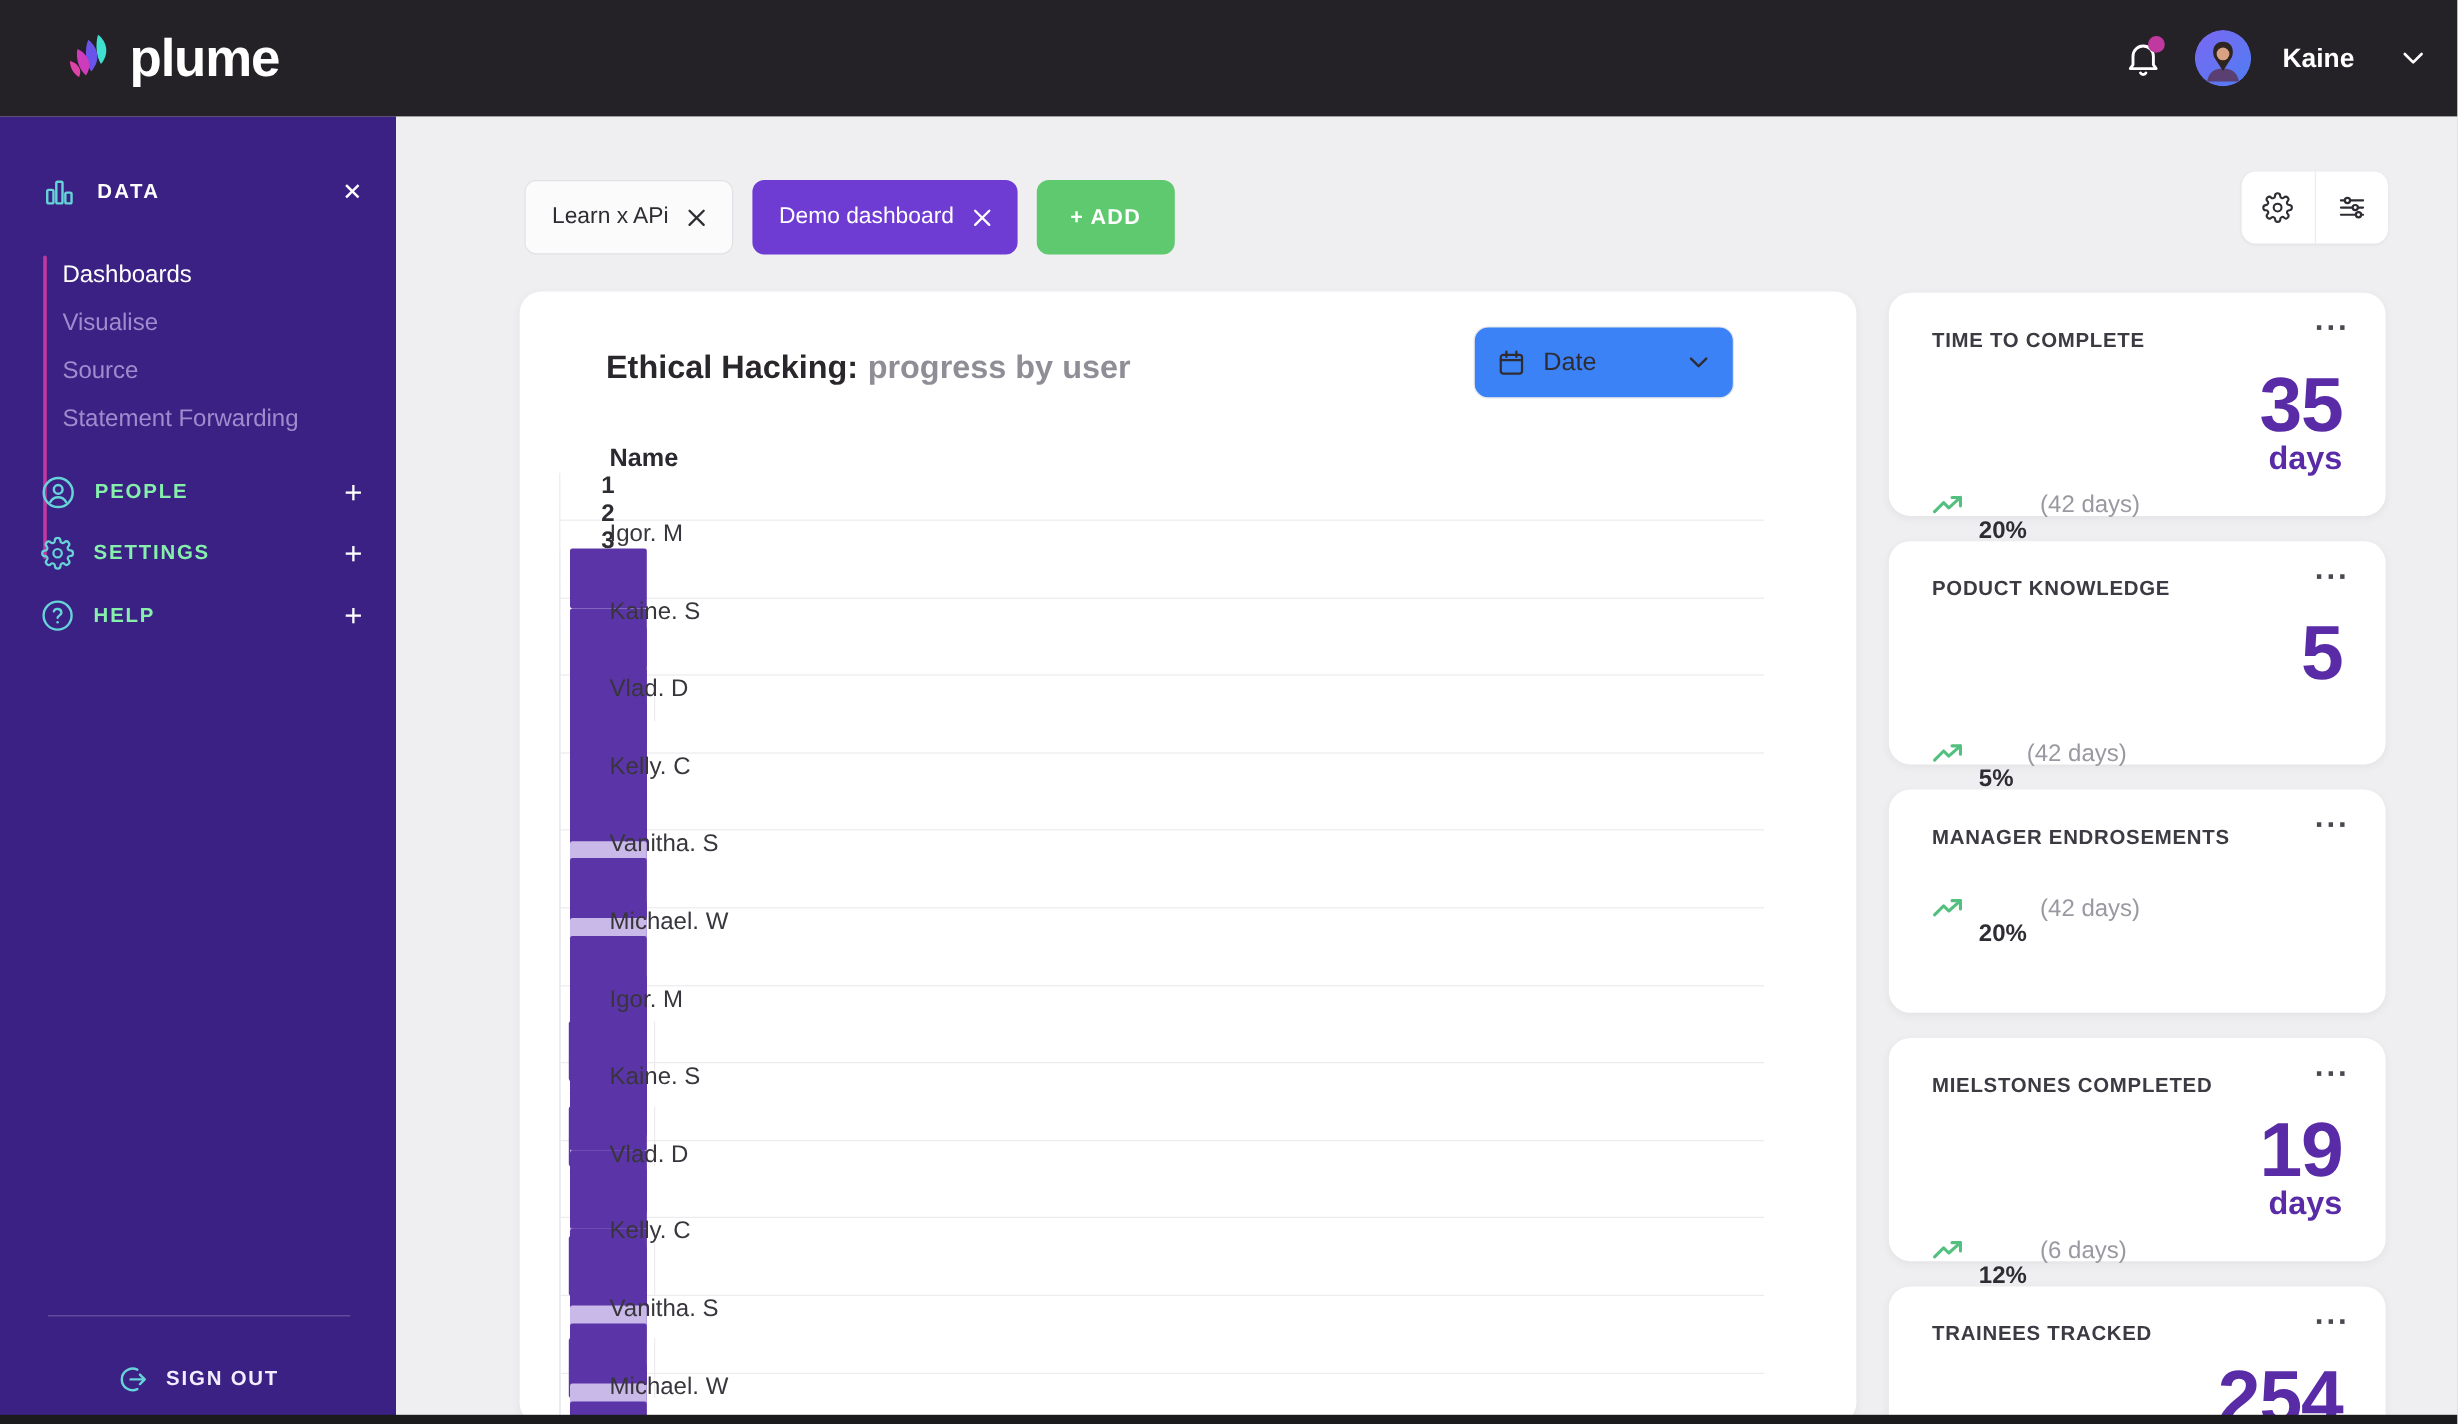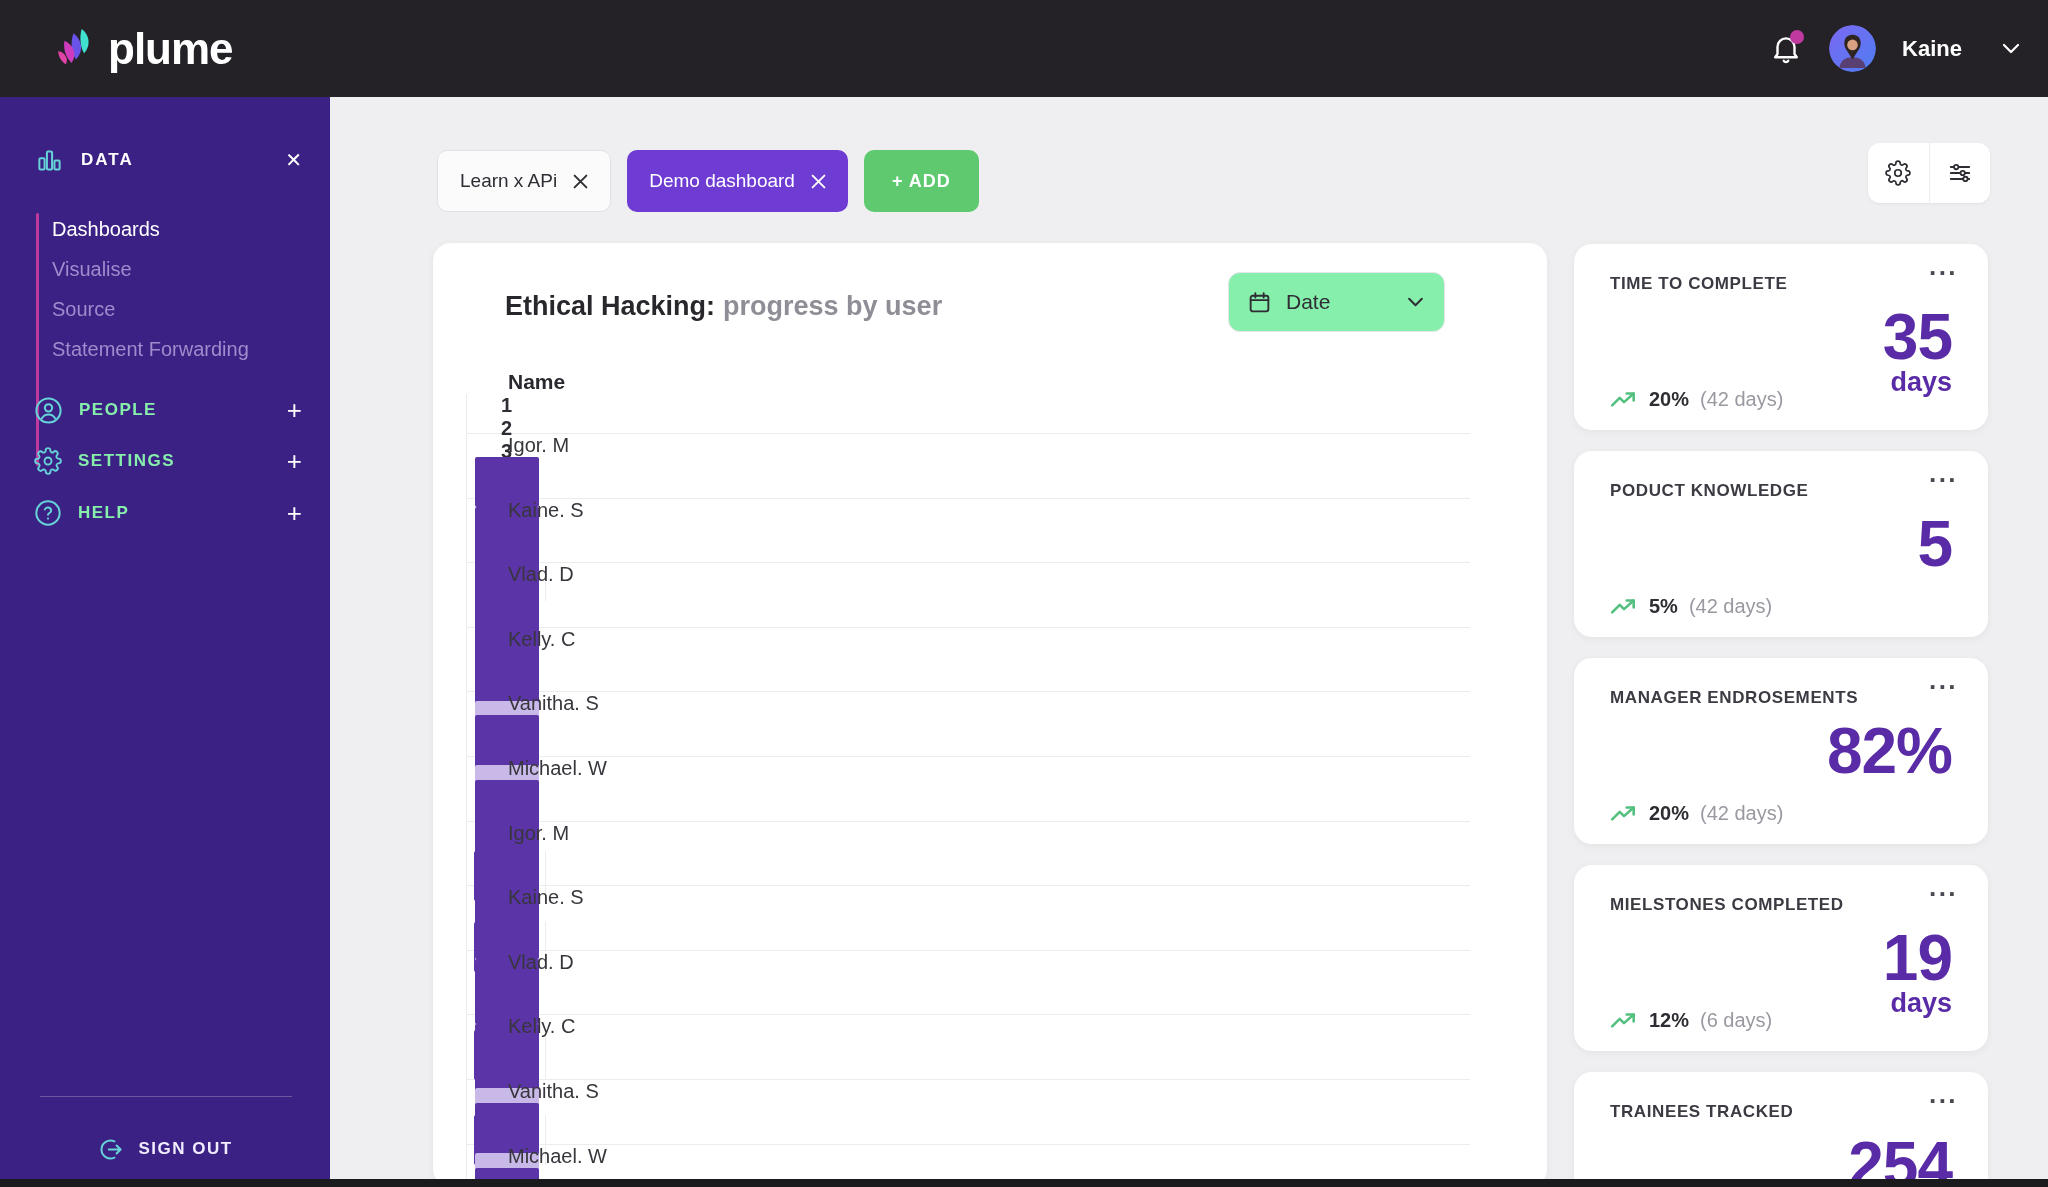--- a/index.html
+++ b/index.html
@@ -47,21 +47,21 @@
   .add-btn{height:62px;border-radius:10px;border:none;background:var(--add-green,#5fc96f);color:#fff;font-size:18px;font-weight:700;letter-spacing:1px;padding:12px 28px;cursor:pointer;font-family:inherit;}
   
   .view-buttons{position:absolute;left:1868px;top:143px;width:122px;height:60px;background:#fff;border-radius:12px;display:flex;box-shadow:0 1px 3px rgba(25,20,45,.06);z-index:10;}
   .view-buttons .vb{flex:1;display:flex;align-items:center;justify-content:center;cursor:pointer;color:#2f2d33;background:none;border:none;}
   .view-buttons .vb + .vb{border-left:1px solid #ececef;}
   
   .panel{position:absolute;left:433px;top:243px;width:1114px;height:944px;background:var(--card-bg,#fff);border-radius:18px;box-shadow:0 2px 8px rgba(25,20,45,.05);z-index:5;}
   .panel-title{position:absolute;left:72px;top:48px;font-size:27px;}
   .panel-title b{font-weight:700;color:#29272c;}
   .panel-title span{color:#8f8d95;margin-left:8px;}
-  .date-btn{position:absolute;left:795px;top:29px;width:217px;height:60px;background:#86efac;border:1.5px solid #e5e5ea;border-radius:12px;display:flex;align-items:center;cursor:pointer;font-family:inherit;}
+  .date-btn{position:absolute;left:795px;top:29px;width:217px;height:60px;background:#3b82f6;border:1.5px solid #e5e5ea;border-radius:12px;display:flex;align-items:center;cursor:pointer;font-family:inherit;}
   .date-btn .cal{margin-left:18px;display:flex;color:#2f2d33;}
   .date-btn .lbl{margin-left:14px;font-size:21px;color:#2f2d33;}
   .date-btn .chev{position:absolute;right:20px;display:flex;color:#2f2d33;}
   
   .ptable{position:absolute;left:33px;top:127px;width:1004px;}
   .t-row{display:flex;width:100%;flex-direction:column;}
   .t-head{height:63px;}
   .t-body-row{height:64.6px;border-top:1px solid var(--line,#ececef);}
   .t-name{width:284px;display:flex;align-items:center;padding-left:42px;font-size:21px;font-weight:700;color:#2b2930;}
   .t-rowname{font-weight:400;font-size:20px;color:#38363c;}
@@ -72,21 +72,21 @@
   .cell.light{background:var(--cell-light,#c9b9e9);}
   
   .stats{position:absolute;left:1574px;top:244px;width:414px;z-index:5;}
   .stat-card{position:relative;width:414px;height:186px;background:var(--card-bg,#fff);border-radius:18px;margin-bottom:21px;padding:30px 36px 24px 36px;box-shadow:0 2px 8px rgba(25,20,45,.05);}
   .stat-label{font-size:17px;font-weight:700;letter-spacing:.6px;color:#3c3a42;}
   .stat-dots{position:absolute;right:30px;top:16px;font-size:26px;font-weight:700;color:#4a4850;letter-spacing:1px;cursor:pointer;line-height:1;}
   .stat-value-row{display:flex;align-items:flex-end;margin-top:14px;height:64px;flex-direction:column;}
   .stat-value{font-size:64px;font-weight:700;color:var(--stat-purple,#5a2ba6);line-height:.92;letter-spacing:-1px;}
   .stat-suffix{font-size:27px;font-weight:600;color:var(--stat-purple,#5a2ba6);margin-left:14px;margin-bottom:4px;}
   .stat-trend{display:flex;align-items:center;gap:11px;margin-top:16px;}
-  .stat-trend .pct{font-size:20px;font-weight:700;color:#2f2d33;}
+  .stat-trend .pct{font-size:20px;font-weight:700;color:#2f2d33;margin-top:43px;}
   .stat-trend .note{font-size:20px;color:#9a98a0;}
   
   .bottom-strip{position:absolute;left:0;top:1179px;width:2048px;height:8px;background:#1b1b1d;z-index:60;}
 </style>
 </head>
 <body>
 
 <div class="stage">
 
   <header class="topbar">
@@ -614,23 +614,20 @@
               <path d="M15.5 3 H22 V9.5"></path>
             </svg>
           </span>
           <span class="pct">5%</span>
           <span class="note">(42 days)</span>
         </div>
       </div>
       <div class="stat-card">
         <div><span class="stat-label">MANAGER ENDROSEMENTS</span></div>
         <span class="stat-dots">···</span>
-        <div class="stat-value-row">
-          <span class="stat-value">82%</span>
-        </div>
         <div class="stat-trend">
           <span style="display: flex;">
             <svg width="28" height="20" viewBox="0 0 26 18" fill="none" stroke="#53c07f" stroke-width="2.4" stroke-linecap="round" stroke-linejoin="round">
               <path d="M2 14 L9 7 L13 11 L22 3"></path>
               <path d="M15.5 3 H22 V9.5"></path>
             </svg>
           </span>
           <span class="pct">20%</span>
           <span class="note">(42 days)</span>
         </div>

